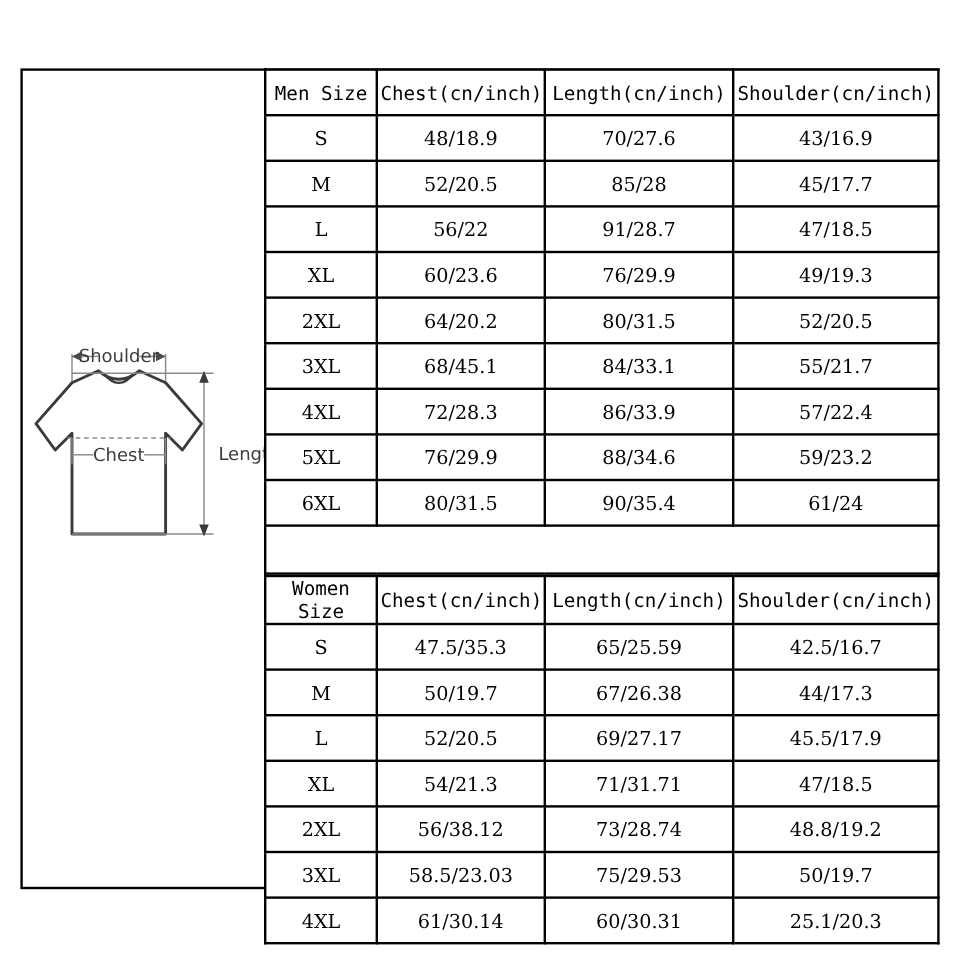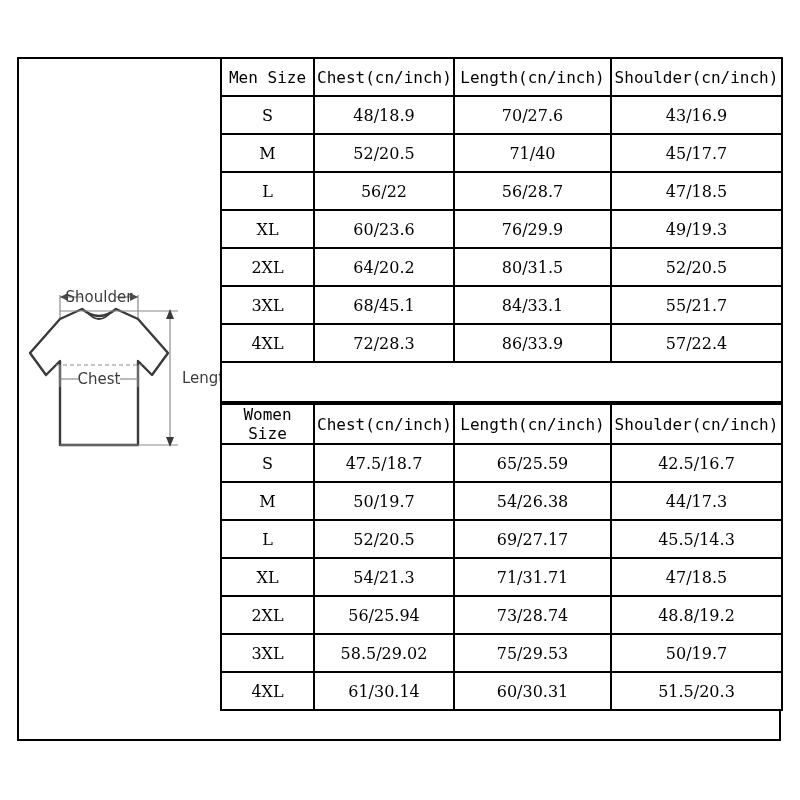--- a/index.html
+++ b/index.html
@@ -177,27 +177,27 @@
     <tbody>
       <tr>
         <td class="size-cell">S</td>
         <td>48/18.9</td>
         <td>70/27.6</td>
         <td>43/16.9</td>
       </tr>
       <tr>
         <td class="size-cell">M</td>
         <td>52/20.5</td>
-        <td>71/40</td>
+        <td>85/28</td>
         <td>45/17.7</td>
       </tr>
       <tr>
         <td class="size-cell">L</td>
         <td>56/22</td>
-        <td>56/28.7</td>
+        <td>91/28.7</td>
         <td>47/18.5</td>
       </tr>
       <tr>
         <td class="size-cell">XL</td>
         <td>60/23.6</td>
         <td>76/29.9</td>
         <td>49/19.3</td>
       </tr>
       <tr>
         <td class="size-cell">2XL</td>
@@ -209,20 +209,32 @@
         <td class="size-cell">3XL</td>
         <td>68/45.1</td>
         <td>84/33.1</td>
         <td>55/21.7</td>
       </tr>
       <tr>
         <td class="size-cell">4XL</td>
         <td>72/28.3</td>
         <td>86/33.9</td>
         <td>57/22.4</td>
+      </tr>
+      <tr>
+        <td class="size-cell">5XL</td>
+        <td>76/29.9</td>
+        <td>88/34.6</td>
+        <td>59/23.2</td>
+      </tr>
+      <tr>
+        <td class="size-cell">6XL</td>
+        <td>80/31.5</td>
+        <td>90/35.4</td>
+        <td>61/24</td>
       </tr>
 
       <tr class="spacer-row">
         <td colspan="4"></td>
       </tr>
     </tbody>
   </table>
 
   <table class="size-table">
     <colgroup>
@@ -235,56 +247,56 @@
       <tr>
         <th>Women Size</th>
         <th>Chest(cn/inch)</th>
         <th>Length(cn/inch)</th>
         <th>Shoulder(cn/inch)</th>
       </tr>
     </thead>
     <tbody>
       <tr>
         <td class="size-cell">S</td>
-        <td>47.5/18.7</td>
+        <td>47.5/35.3</td>
         <td>65/25.59</td>
         <td>42.5/16.7</td>
       </tr>
       <tr>
         <td class="size-cell">M</td>
         <td>50/19.7</td>
-        <td>54/26.38</td>
+        <td>67/26.38</td>
         <td>44/17.3</td>
       </tr>
       <tr>
         <td class="size-cell">L</td>
         <td>52/20.5</td>
         <td>69/27.17</td>
-        <td>45.5/14.3</td>
+        <td>45.5/17.9</td>
       </tr>
       <tr>
         <td class="size-cell">XL</td>
         <td>54/21.3</td>
         <td>71/31.71</td>
         <td>47/18.5</td>
       </tr>
       <tr>
         <td class="size-cell">2XL</td>
-        <td>56/25.94</td>
+        <td>56/38.12</td>
         <td>73/28.74</td>
         <td>48.8/19.2</td>
       </tr>
       <tr>
         <td class="size-cell">3XL</td>
-        <td>58.5/29.02</td>
+        <td>58.5/23.03</td>
         <td>75/29.53</td>
         <td>50/19.7</td>
       </tr>
       <tr>
         <td class="size-cell">4XL</td>
         <td>61/30.14</td>
         <td>60/30.31</td>
-        <td>51.5/20.3</td>
+        <td>25.1/20.3</td>
       </tr>
     </tbody>
   </table>
 
 </div>
 
 </body></html>

